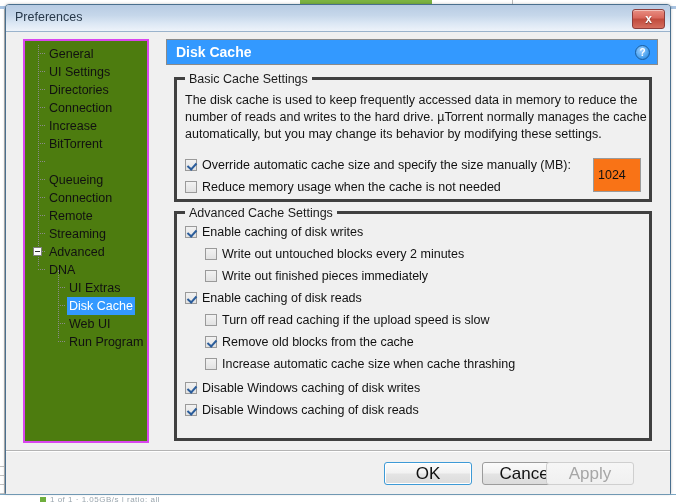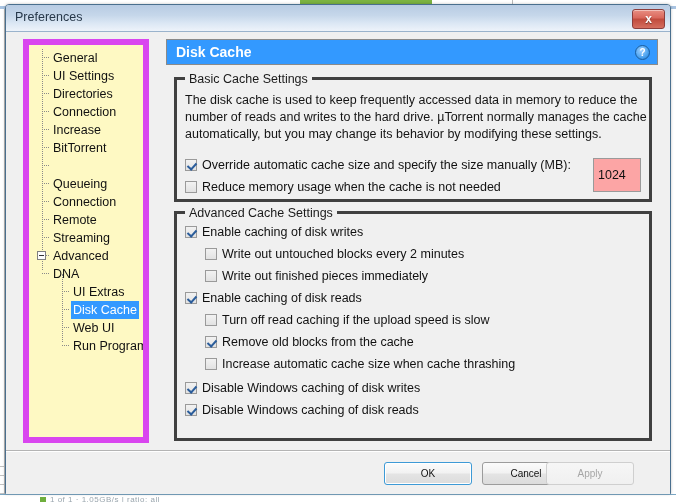--- a/index.html
+++ b/index.html
@@ -153,22 +153,22 @@
     position: relative;
     height: 462px;
     background: #f0f0f0;
   }
 
   
   #tree-panel {
     position: absolute;
     left: 17px; top: 7px;
     width: 126px; height: 404px;
-    background: #fef9c3;
-    border: 6px solid #d946ef;
+    background: #4d7c0f;
+    border: 2px solid #d946ef;
     box-sizing: border-box;
     overflow: hidden;
   }
   .tree-list { position: relative; padding: 4px 0 0 0; }
   .tree-item {
     position: relative;
     height: 18px;
     line-height: 18px;
     font-size: 12.5px;
     white-space: nowrap;
@@ -327,21 +327,21 @@
     border-width: 0 2px 2px 0;
     transform: rotate(42deg);
   }
 
   .numfield {
     position: absolute;
     top: 78px;
     right: 8px;
     width: 48px; height: 19px;
     border: 1px solid #9a9a9a;
-    background: #fca5a5;
+    background: #f97316;
     box-sizing: border-box;
     font-size: 12.5px;
     line-height: 17px;
     padding: 16px 4px;
     color: #111;
     font-family: "Liberation Sans", sans-serif;
     outline: none;
   }
 
   
@@ -359,21 +359,21 @@
     height: 42px;
     background: #f0f0f0;
   }
   .dlgbtn {
     position: absolute;
     top: 10px;
     width: 88px; height: 23px;
     border: 1px solid #9c9c9c;
     border-radius: 3px;
     background: linear-gradient(to bottom, #fbfbfb 0%, #f2f2f2 48%, #e4e4e4 52%, #dcdcdc 100%);
-    font-size: 10px;
+    font-size: 17px;
     color: #111;
     font-family: "Liberation Sans", sans-serif;
     text-align: center;
     line-height: 21px;
     cursor: pointer;
     box-sizing: border-box;
   }
   #btn-ok {
     left: 378px;
     border: 1px solid #3d9ad6;

